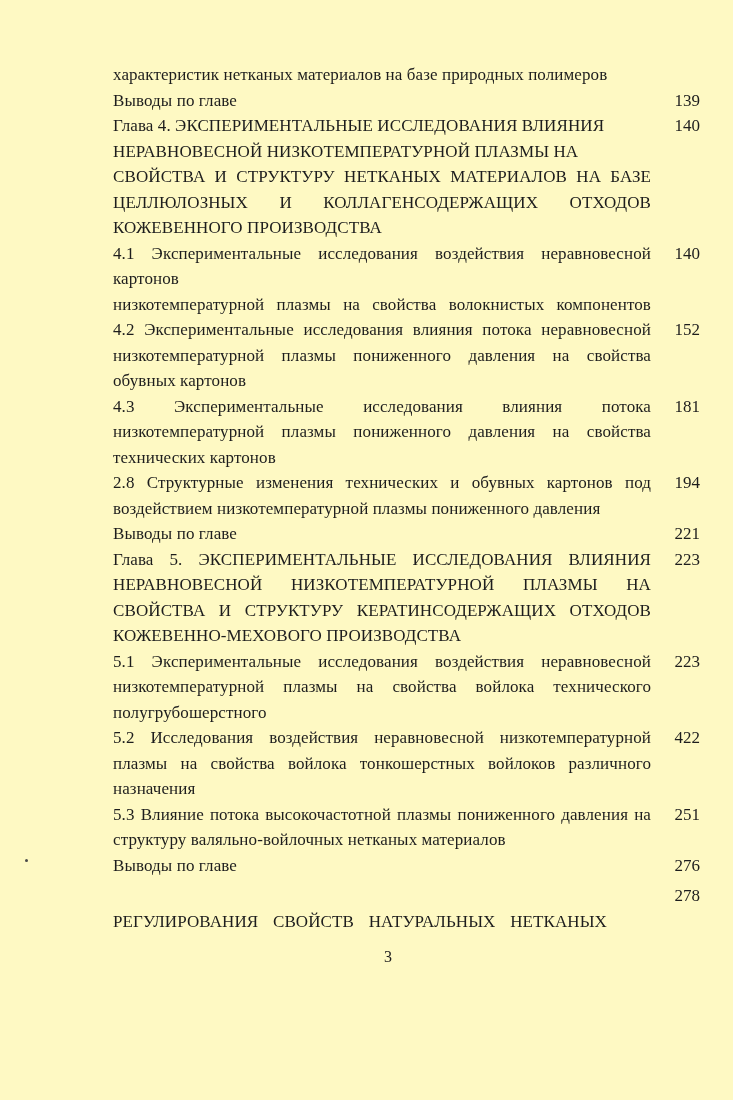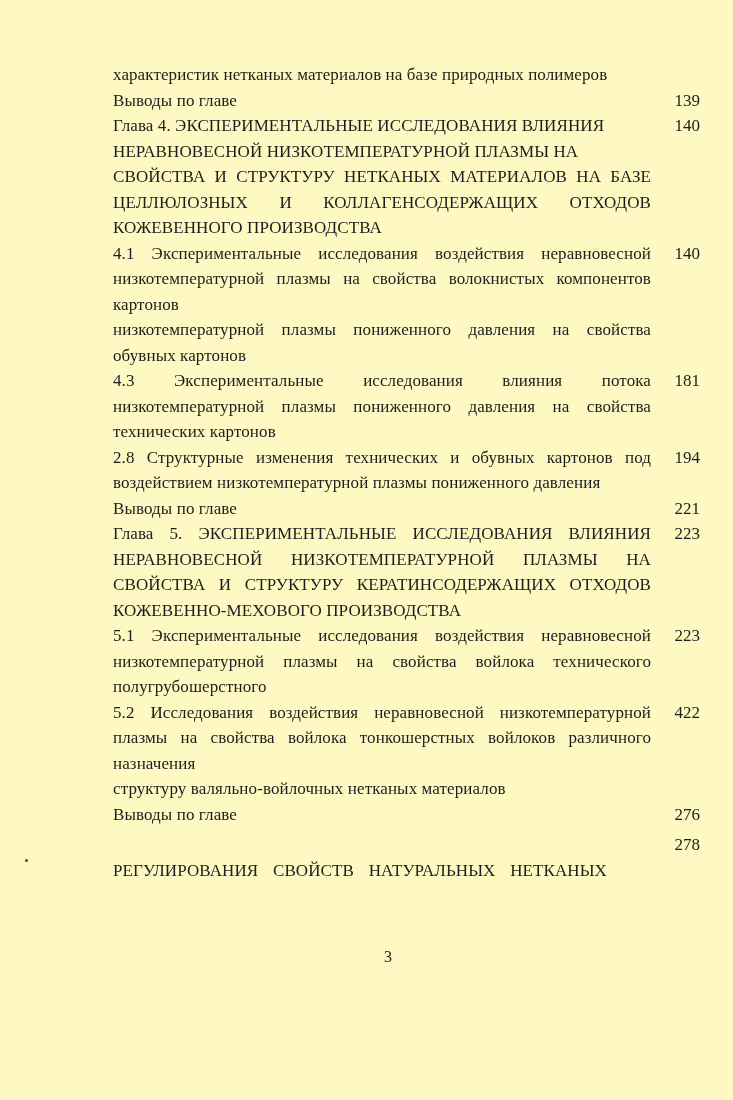--- a/index.html
+++ b/index.html
@@ -107,26 +107,30 @@
     </div>
     <div class="row">
       <span class="txt">КОЖЕВЕННОГО ПРОИЗВОДСТВА</span>
       <span class="pg"></span>
     </div>
     <div class="row">
       <span class="txt j">4.1 Экспериментальные исследования воздействия неравновесной</span>
       <span class="pg">140</span>
     </div>
     <div class="row">
+      <span class="txt">картонов</span>
+      <span class="pg"></span>
+    </div>
+    <div class="row">
       <span class="txt j">низкотемпературной плазмы на свойства волокнистых компонентов</span>
       <span class="pg"></span>
     </div>
     <div class="row">
-      <span class="txt">картонов</span>
-      <span class="pg"></span>
+      <span class="txt j">4.2 Экспериментальные исследования влияния потока неравновесной</span>
+      <span class="pg">152</span>
     </div>
     <div class="row">
       <span class="txt j">низкотемпературной плазмы пониженного давления на свойства</span>
       <span class="pg"></span>
     </div>
     <div class="row">
       <span class="txt">обувных картонов</span>
       <span class="pg"></span>
     </div>
     <div class="row">
@@ -187,20 +191,24 @@
     </div>
     <div class="row">
       <span class="txt j">плазмы на свойства войлока тонкошерстных войлоков различного</span>
       <span class="pg"></span>
     </div>
     <div class="row">
       <span class="txt">назначения</span>
       <span class="pg"></span>
     </div>
     <div class="row">
+      <span class="txt j">5.3 Влияние потока высокочастотной плазмы пониженного давления на</span>
+      <span class="pg">251</span>
+    </div>
+    <div class="row">
       <span class="txt">структуру валяльно-войлочных нетканых материалов</span>
       <span class="pg"></span>
     </div>
     <div class="row">
       <span class="txt">Выводы по главе</span>
       <span class="pg">276</span>
     </div>
     <div class="row g6">
       <span class="pg">278</span>
     </div>

